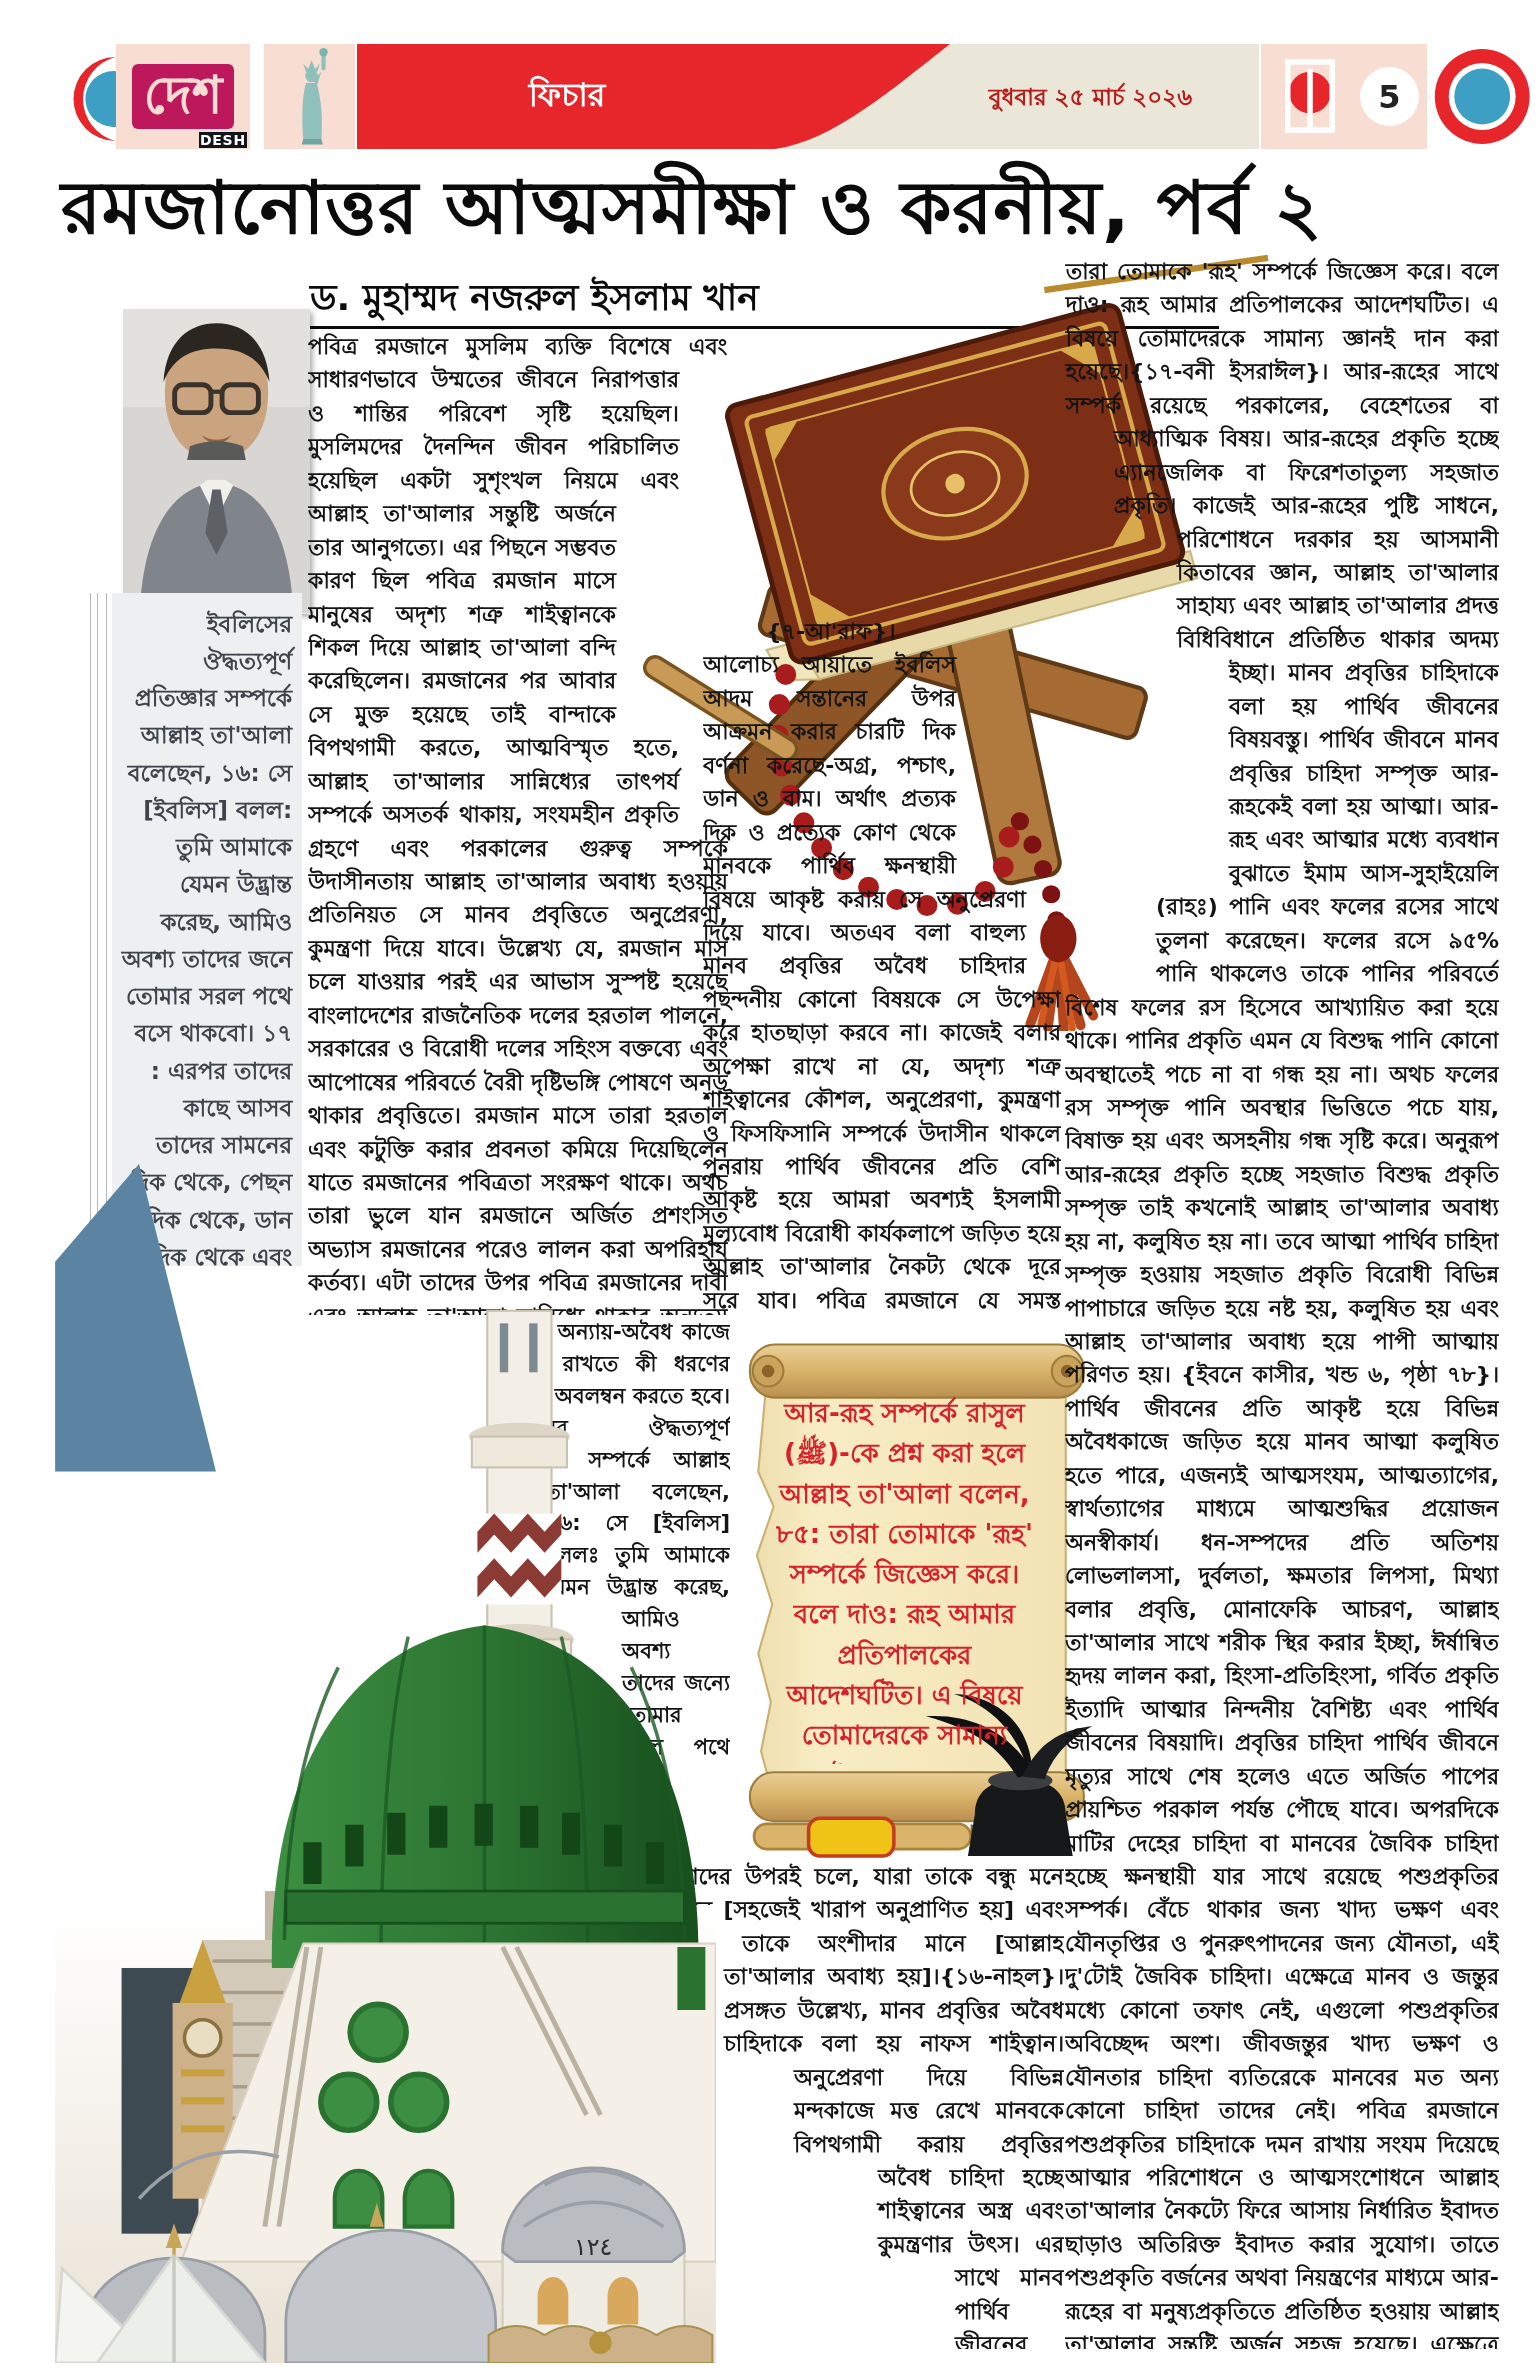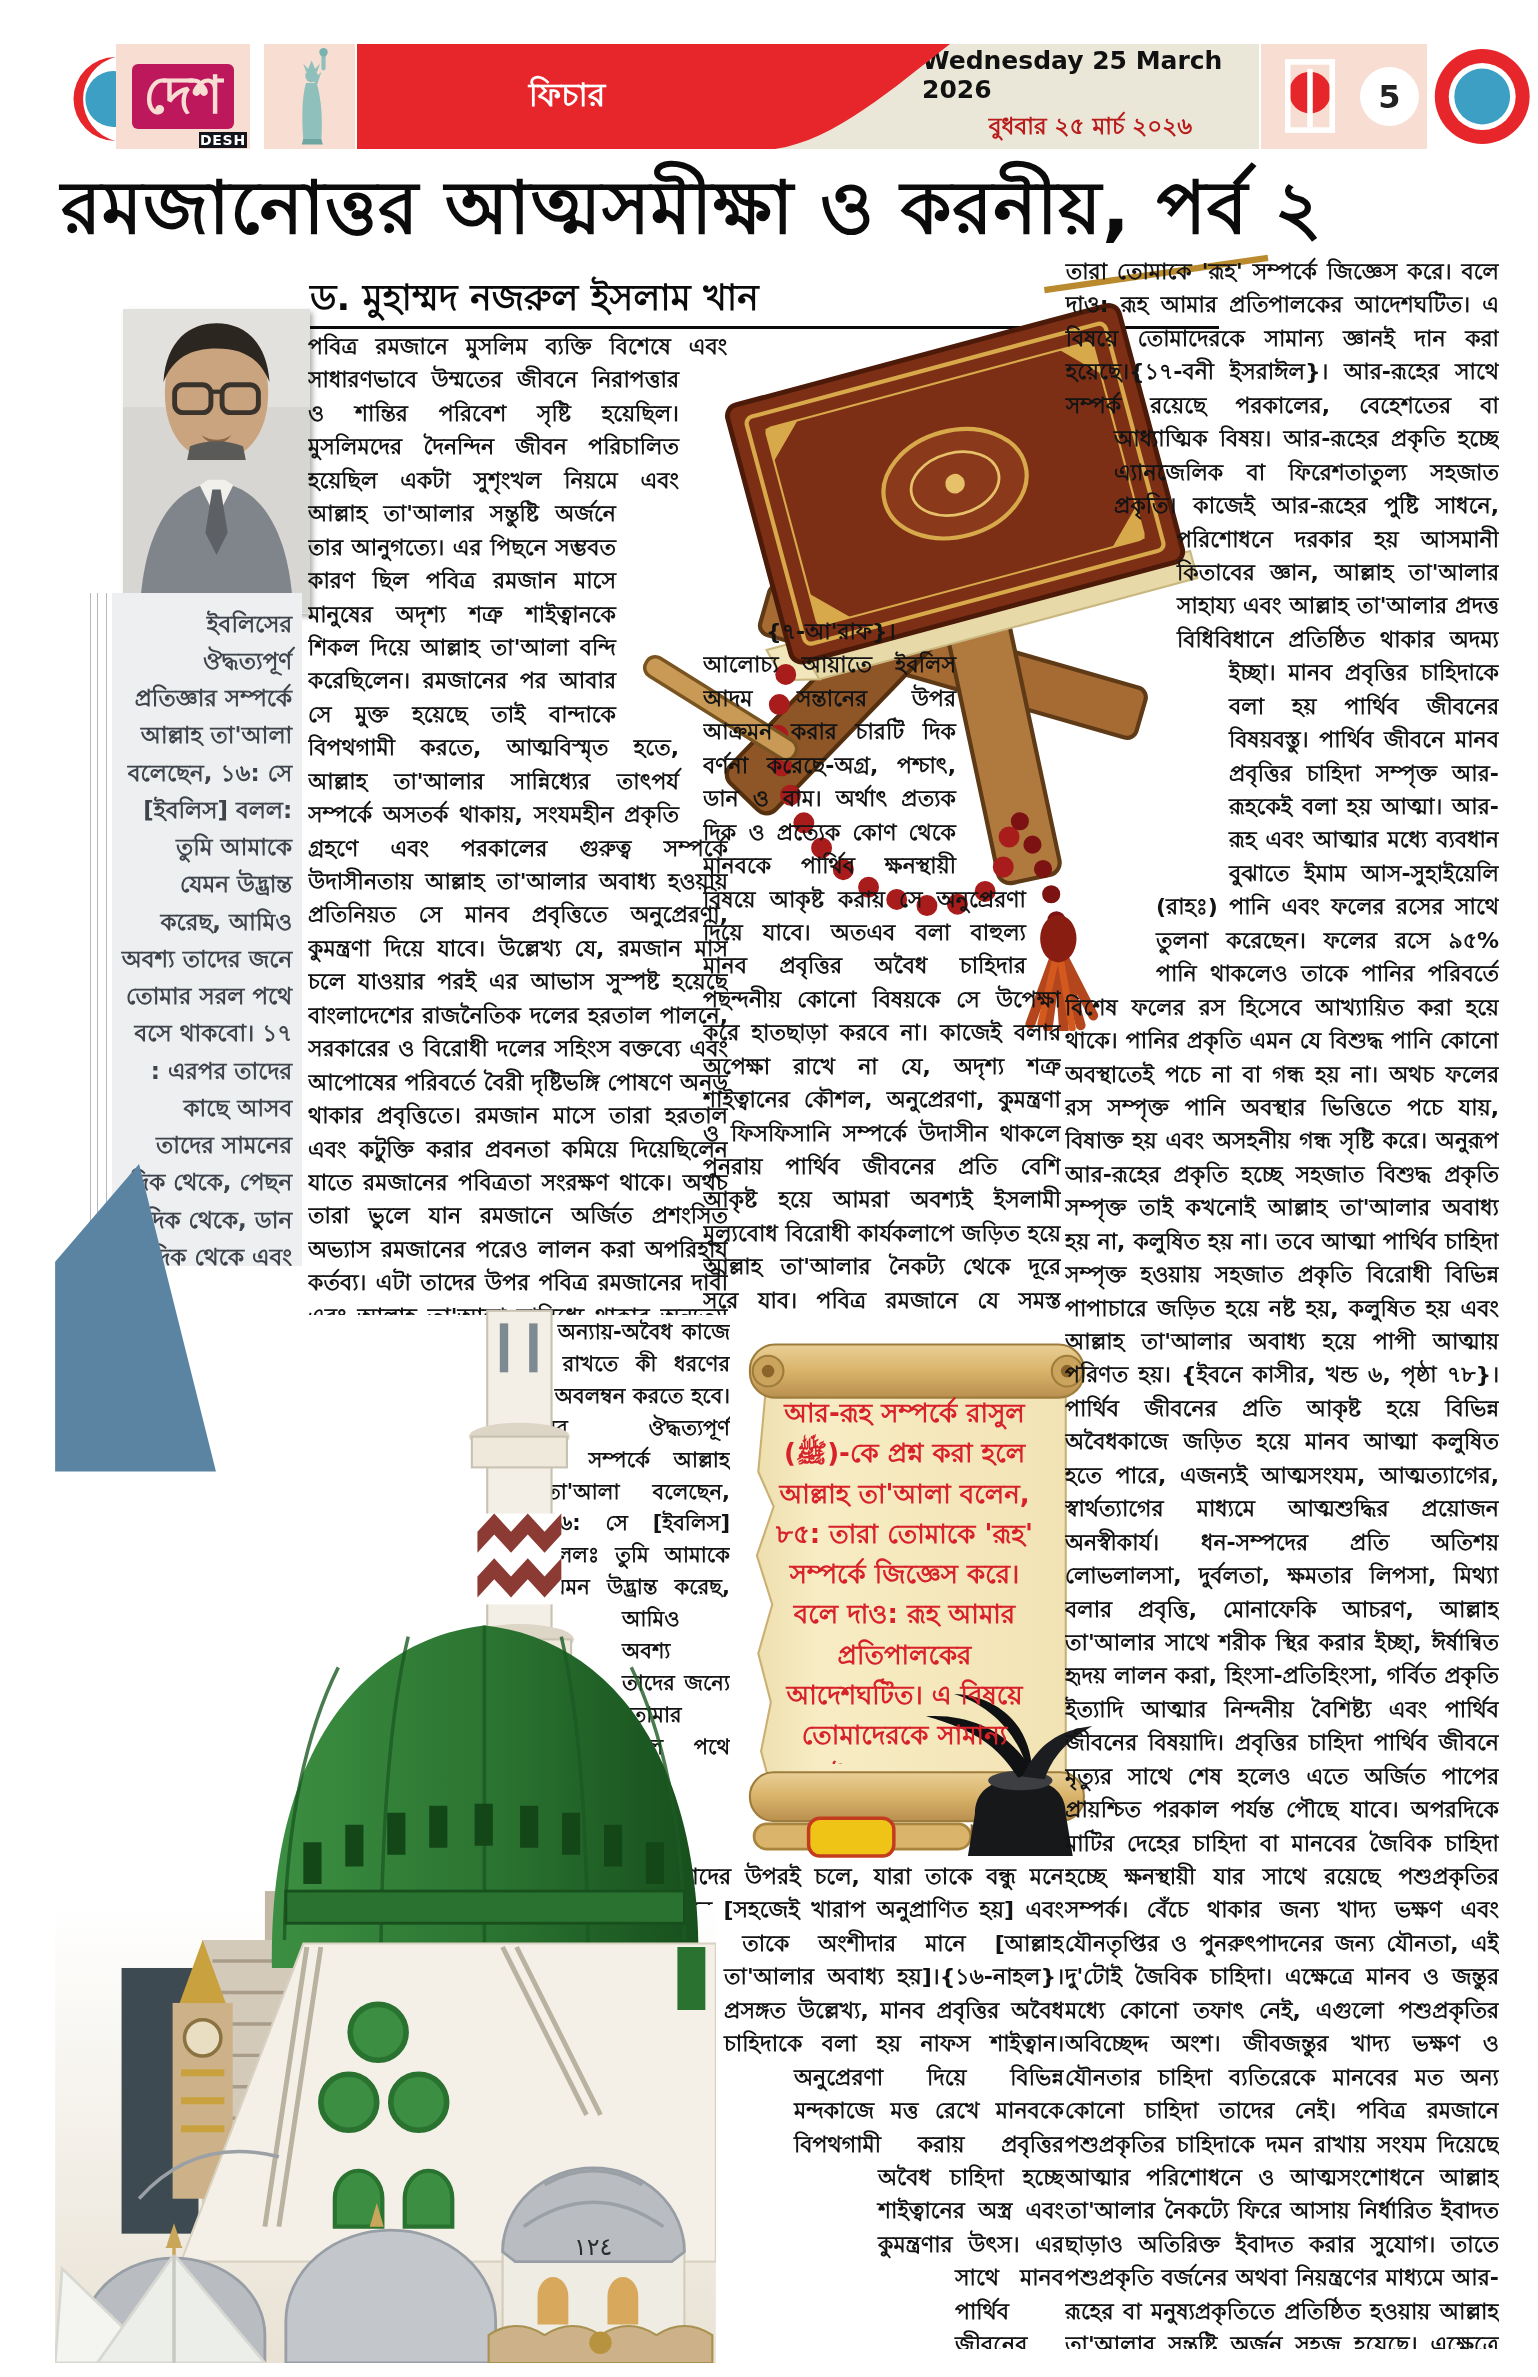--- a/index.html
+++ b/index.html
@@ -55,21 +55,20 @@
       <path d="M30,50 C24,70 24,100 26,130 L52,130 C54,100 52,76 46,52 L52,34 L46,40 L42,50 Z" fill="#8fc0bb"></path>
       <path d="M26,130 L52,130 L54,138 L24,138 Z" fill="#6fa6a1"></path>
     </svg>
   </div>
 
   <div id="section-bar" class="abs" style="left:357px;top:44px;width:420px;height:105px;">
     <span>ফিচার</span>
   </div>
 
   <div id="date-panel" class="abs" style="left:775px;top:44px;width:484px;height:105px;">
-    <div id="date-en">Wednesday 25 March 2026</div>
     <div id="date-bn">বুধবার ২৫ মার্চ ২০২৬</div>
   </div>
 
   <svg class="abs" style="left:775px;top:44px;" width="175" height="105" viewBox="0 0 250 150">
     <path d="M0,0 L0,150 C85,138 170,62 250,0 Z" fill="#e7262b"></path>
   </svg>
 
   <div class="abs tile" style="left:1261px;top:44px;width:166px;height:105px;">
     <svg class="abs" style="left:17px;top:8.4px;" width="64" height="88" viewBox="0 0 92 126">
       <circle cx="46" cy="58" r="30" fill="#e7262b"></circle>

